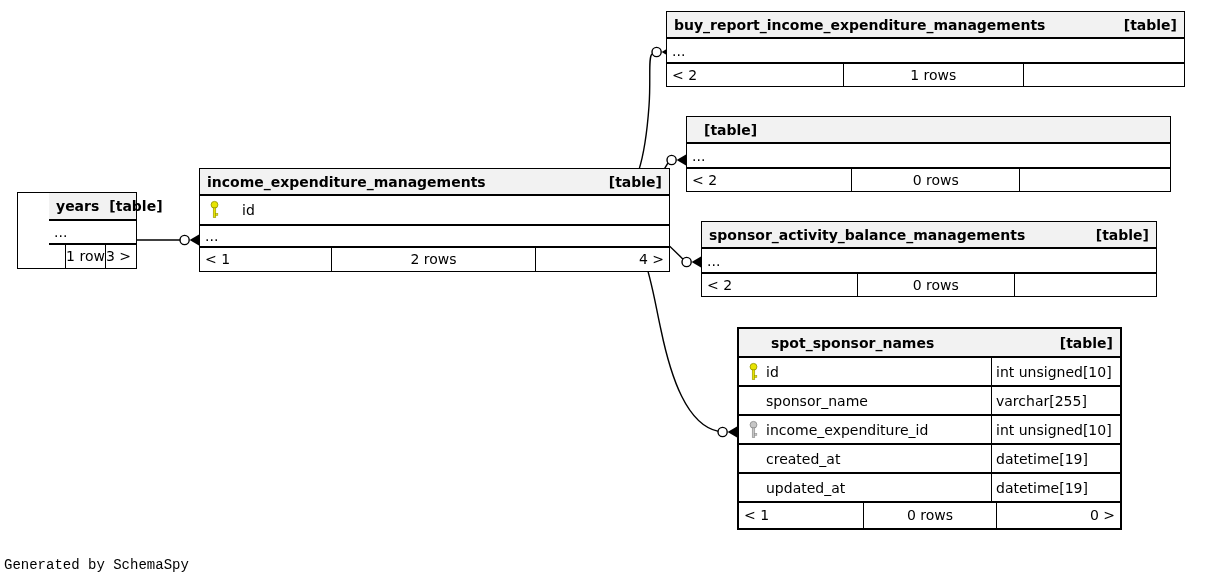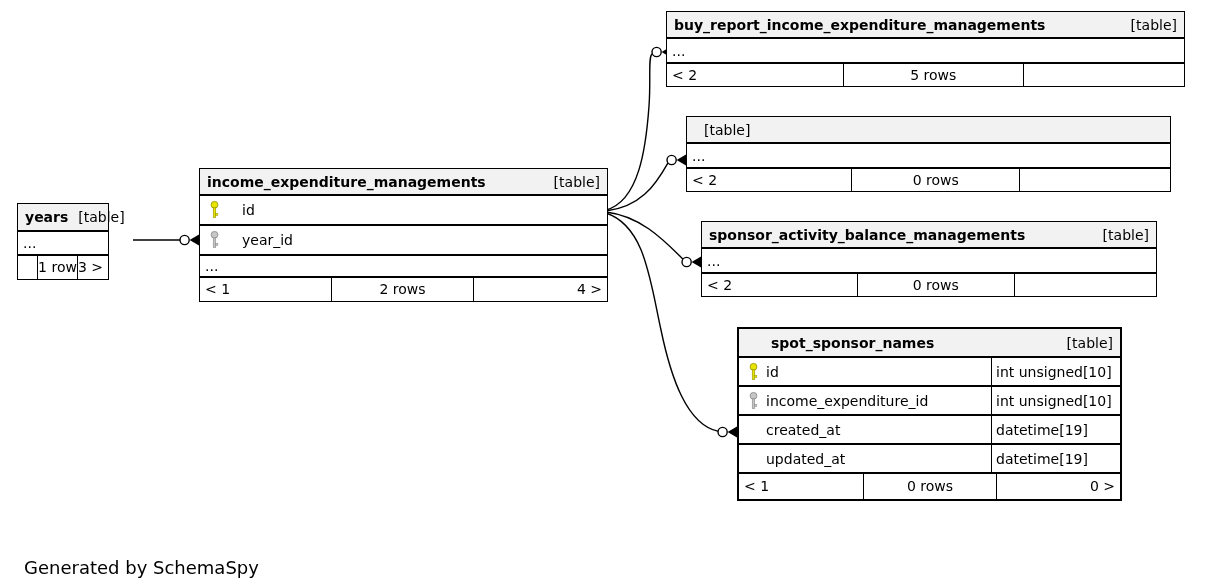--- a/index.html
+++ b/index.html
@@ -13,21 +13,21 @@
   .tbl{
     position:absolute;background:#fff;border:1px solid #000;
     box-sizing:border-box;z-index:1;
   }
   .tbl.emph{border-width:2px;}
   .thead{
     background:#f2f2f2;display:flex;justify-content:space-between;
     align-items:center;padding:0 7px;border-bottom:2px solid #000;
   }
   .tname{font-weight:bold;white-space:nowrap;}
-  .ttype{font-weight:normal;white-space:nowrap;margin-left:10px;}
+  .ttype{font-weight:bold;white-space:nowrap;margin-left:10px;}
   .trow{display:flex;align-items:center;border-bottom:2px solid #000;}
   .trow-e{padding-left:5px;}
   .keyslot{display:inline-block;width:14px;flex:0 0 14px;}
   .tfoot{display:flex;align-items:stretch;}
   .tfoot span{display:block;white-space:nowrap;}
   .fl{padding-left:5px;text-align:left;}
   .fc{flex:1;text-align:center;border-left:1px solid #000;border-right:1px solid #000;}
   .fr{padding-right:5px;text-align:right;}
 
   
@@ -56,21 +56,21 @@
   
   .t-spot .thead{height:27px;padding-left:32px;}
   .t-spot .trow-c{height:27px;}
   .t-spot .tfoot{height:25px;line-height:25px;}
   .t-spot .fl{width:119px;}
   .t-spot .fr{width:118px;}
   .t-spot .keyslot{margin-left:9px;margin-right:4px;}
   .t-spot .namecell{width:253px;flex:0 0 253px;display:flex;align-items:center;height:100%;border-right:1px solid #000;box-sizing:border-box;}
   .t-spot .typecell{flex:1;padding-left:4px;white-space:nowrap;}
 
-  .note{position:absolute;left:24px;top:557px;font-size:18px;}
+  .note{position:absolute;left:4px;top:557px;font-size:14px;font-family:Liberation Mono, monospace;}
   .keysvg{display:block;}
 </style>
 </head>
 <body>
 
 <svg class="links" width="1207" height="587">
   <g>
     <path d="M133,240 L181,240" fill="none" stroke="#000" stroke-width="1.4"></path>
     <path d="M199,234.6 L199,245.4 L189.6,240 Z" fill="#000"></path>
     <circle cx="184.6" cy="240" r="4.6" fill="#fff" stroke="#000" stroke-width="1.4"></circle>
@@ -90,75 +90,65 @@
     <path d="M701,256.6 L701,267.4 L691.6,262 Z" fill="#000"></path>
     <circle cx="686.6" cy="262" r="4.6" fill="#fff" stroke="#000" stroke-width="1.4"></circle>
   </g>
   <g>
     <path d="M606,213 C645,226 650,280 661,330 C671,378 687,425 718.4,431.4" fill="none" stroke="#000" stroke-width="1.4"></path>
     <path d="M737,426.6 L737,437.4 L727.6,432 Z" fill="#000"></path>
     <circle cx="722.6" cy="432" r="4.6" fill="#fff" stroke="#000" stroke-width="1.4"></circle>
   </g>
 </svg>
 
-<div class="tbl t-years" style="left:17px;top:203px;width:92px;">
+<div class="tbl t-years" style="left:17px;top:192px;width:120px;padding-left:31px;">
   <div class="thead">
     <span class="tname">years</span>
     <span class="ttype">[table]</span>
   </div>
   <div class="trow trow-e">...</div>
   <div class="tfoot">
     <span class="fl"></span>
     <span class="fc">1 row</span>
     <span class="fr">3 &gt;</span>
   </div>
 </div>
 
-<div class="tbl t-iem" style="left:199px;top:168px;width:409px;">
+<div class="tbl t-iem" style="left:199px;top:168px;width:471px;">
   <div class="thead">
     <span class="tname">income_expenditure_managements</span>
     <span class="ttype">[table]</span>
   </div>
   <div class="trow trow-c">
     <span class="keyslot">
       <svg class="keysvg" width="11" height="20" viewBox="0 0 11 20">
         <circle cx="5.5" cy="4.8" r="3.4" fill="#e8e400" stroke="#9a9a00" stroke-width="0.9"></circle>
         <rect x="4.3" y="7.8" width="2.4" height="9.6" fill="#e8e400" stroke="#9a9a00" stroke-width="0.7"></rect>
         <rect x="6.6" y="13.6" width="2.2" height="1.7" fill="#e8e400" stroke="#9a9a00" stroke-width="0.6"></rect>
       </svg>
     </span>
     <span>id</span>
   </div>
-  <div class="trow trow-c">
-    <span class="keyslot">
-      <svg class="keysvg" width="11" height="20" viewBox="0 0 11 20">
-        <circle cx="5.5" cy="4.8" r="3.4" fill="#c6c6c6" stroke="#8f8f8f" stroke-width="0.9"></circle>
-        <rect x="4.3" y="7.8" width="2.4" height="9.6" fill="#c6c6c6" stroke="#8f8f8f" stroke-width="0.7"></rect>
-        <rect x="6.6" y="13.6" width="2.2" height="1.7" fill="#c6c6c6" stroke="#8f8f8f" stroke-width="0.6"></rect>
-      </svg>
-    </span>
-    <span>year_id</span>
-  </div>
   <div class="trow trow-e">...</div>
   <div class="tfoot">
     <span class="fl">&lt; 1</span>
     <span class="fc">2 rows</span>
     <span class="fr">4 &gt;</span>
   </div>
 </div>
 
 <div class="tbl t-mini" style="left:666px;top:11px;width:519px;">
   <div class="thead">
     <span class="tname">buy_report_income_expenditure_managements</span>
     <span class="ttype">[table]</span>
   </div>
   <div class="trow trow-e">...</div>
   <div class="tfoot">
     <span class="fl">&lt; 2</span>
-    <span class="fc">5 rows</span>
+    <span class="fc">1 rows</span>
     <span class="fr"></span>
   </div>
 </div>
 
 <div class="tbl t-mini" style="left:686px;top:116px;width:485px;">
   <div class="thead">
     <span class="ttype">[table]</span>
   </div>
   <div class="trow trow-e">...</div>
   <div class="tfoot">
@@ -194,20 +184,27 @@
           <rect x="4.3" y="7.8" width="2.4" height="9.6" fill="#e8e400" stroke="#9a9a00" stroke-width="0.7"></rect>
           <rect x="6.6" y="13.6" width="2.2" height="1.7" fill="#e8e400" stroke="#9a9a00" stroke-width="0.6"></rect>
         </svg>
       </span>
       <span>id</span>
     </div>
     <div class="typecell">int unsigned[10]</div>
   </div>
   <div class="trow trow-c">
     <div class="namecell">
+      <span class="keyslot"></span>
+      <span>sponsor_name</span>
+    </div>
+    <div class="typecell">varchar[255]</div>
+  </div>
+  <div class="trow trow-c">
+    <div class="namecell">
       <span class="keyslot">
         <svg class="keysvg" width="11" height="20" viewBox="0 0 11 20">
           <circle cx="5.5" cy="4.8" r="3.4" fill="#c6c6c6" stroke="#8f8f8f" stroke-width="0.9"></circle>
           <rect x="4.3" y="7.8" width="2.4" height="9.6" fill="#c6c6c6" stroke="#8f8f8f" stroke-width="0.7"></rect>
           <rect x="6.6" y="13.6" width="2.2" height="1.7" fill="#c6c6c6" stroke="#8f8f8f" stroke-width="0.6"></rect>
         </svg>
       </span>
       <span>income_expenditure_id</span>
     </div>
     <div class="typecell">int unsigned[10]</div>

